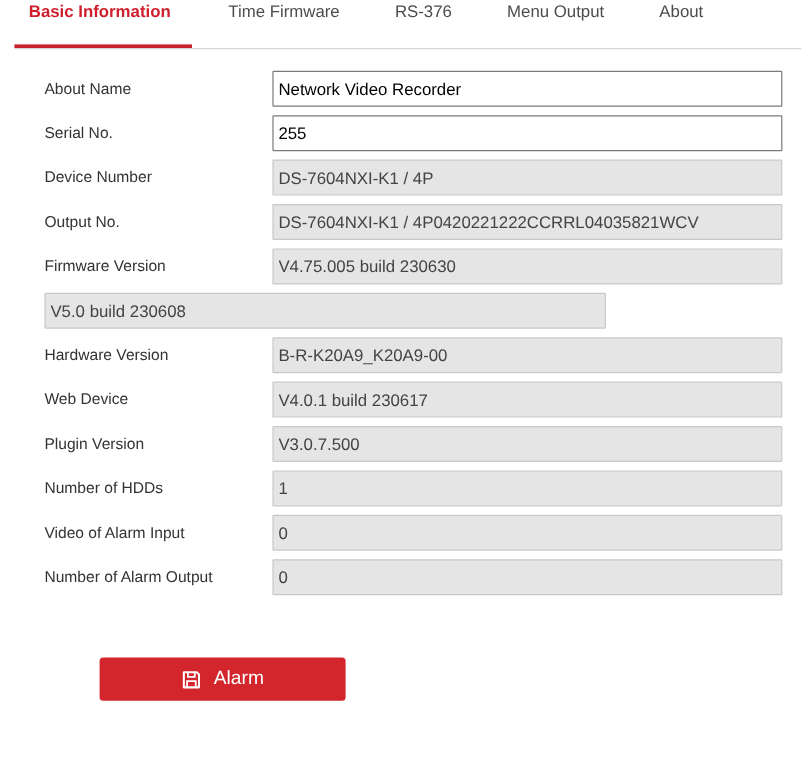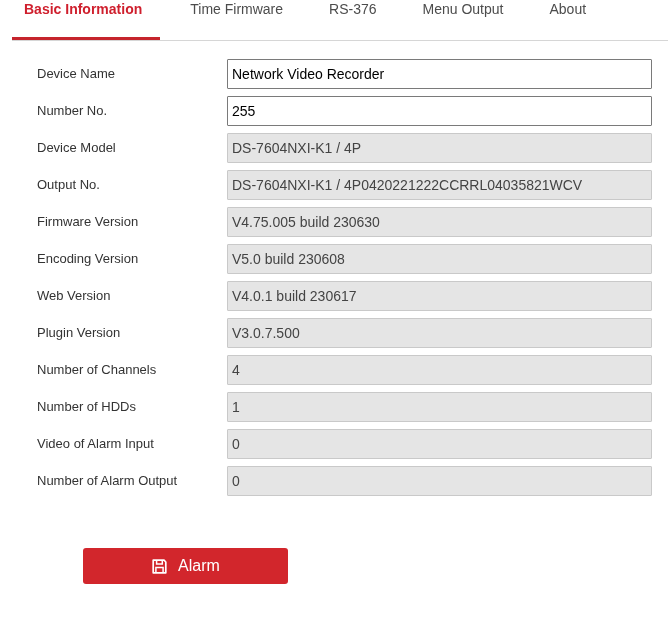--- a/index.html
+++ b/index.html
@@ -102,64 +102,63 @@
     <div class="tab active">Basic Information</div>
     <div class="tab">Time Firmware</div>
     <div class="tab">RS-376</div>
     <div class="tab">Menu Output</div>
     <div class="tab">About</div>
   </nav>
 
   <div class="form">
 
     <div class="row">
-      <label class="lbl">Device Name</label>
+      <label class="lbl">About Name</label>
       <input class="field editable" type="text" value="Network Video Recorder" style="">
     </div>
 
     <div class="row">
-      <label class="lbl">Number No.</label>
+      <label class="lbl">Serial No.</label>
       <input class="field editable" type="text" value="255" style="">
     </div>
 
     <div class="row">
-      <label class="lbl">Device Model</label>
+      <label class="lbl">Device Number</label>
       <input class="field readonly" type="text" readonly="" value="DS-7604NXI-K1 / 4P" style="">
     </div>
 
     <div class="row">
       <label class="lbl">Output No.</label>
       <input class="field readonly" type="text" readonly="" value="DS-7604NXI-K1 / 4P0420221222CCRRL04035821WCV" style="">
     </div>
 
     <div class="row">
       <label class="lbl">Firmware Version</label>
       <input class="field readonly" type="text" readonly="" value="V4.75.005 build 230630" style="">
     </div>
 
     <div class="row">
-      <label class="lbl">Encoding Version</label>
       <input class="field readonly" type="text" readonly="" value="V5.0 build 230608" style="">
     </div>
 
+    <div class="row">
+      <label class="lbl">Hardware Version</label>
+      <input class="field readonly" type="text" readonly="" value="B-R-K20A9_K20A9-00" style="">
+    </div>
 
     <div class="row">
-      <label class="lbl">Web Version</label>
+      <label class="lbl">Web Device</label>
       <input class="field readonly" type="text" readonly="" value="V4.0.1 build 230617" style="">
     </div>
 
     <div class="row">
       <label class="lbl">Plugin Version</label>
       <input class="field readonly" type="text" readonly="" value="V3.0.7.500" style="">
     </div>
 
-    <div class="row">
-      <label class="lbl">Number of Channels</label>
-      <input class="field readonly" type="text" readonly="" value="4" style="">
-    </div>
 
     <div class="row">
       <label class="lbl">Number of HDDs</label>
       <input class="field readonly" type="text" readonly="" value="1" style="">
     </div>
 
     <div class="row">
       <label class="lbl">Video of Alarm Input</label>
       <input class="field readonly" type="text" readonly="" value="0" style="">
     </div>

